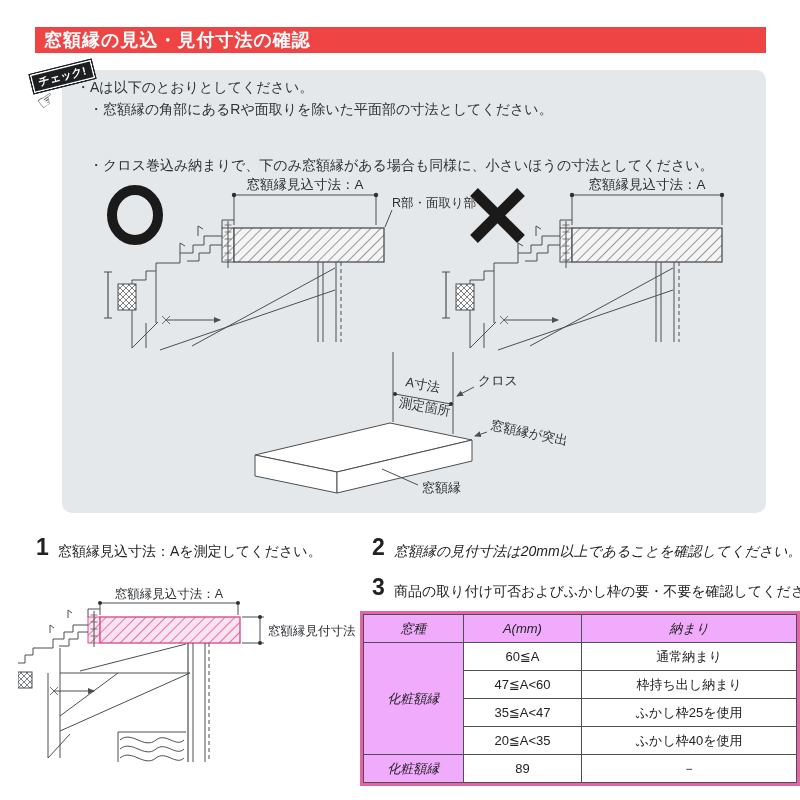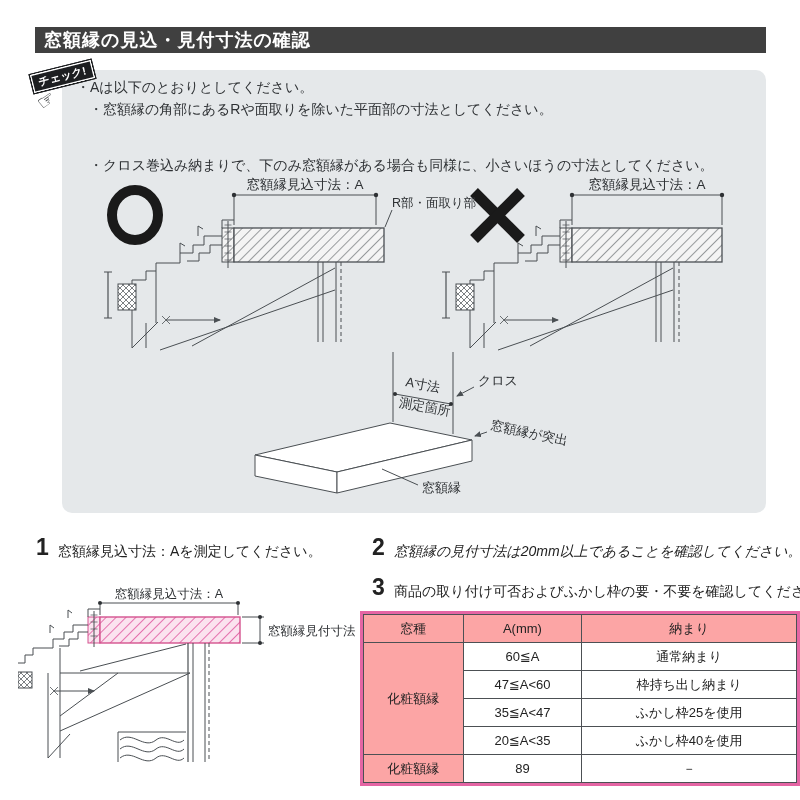--- a/index.html
+++ b/index.html
@@ -1,39 +1,39 @@
 <!DOCTYPE html>
 <html><head>
 <meta charset="utf-8">
 <style>
   html,body{margin:0;padding:0;background:#fff;}
   #page{position:relative;width:800px;height:800px;background:#ffffff;overflow:hidden;
         font-family:"Liberation Sans","DejaVu Sans",sans-serif;color:#2e3134;}
   .abs{position:absolute;}
   
-  .title-bar{left:35px;top:27px;width:731px;height:26px;background:#404040;
+  .title-bar{left:35px;top:27px;width:731px;height:26px;background:#ef4444;
              color:#fff;font-size:18px;font-weight:bold;line-height:26px;
              padding-left:9px;letter-spacing:1px;box-sizing:border-box;}
   
   .gray-panel{left:62px;top:70px;width:704px;height:443px;background:#e5e8ea;border-radius:10px;}
   
   .check-badge{left:30px;top:66px;transform:rotate(-14deg);background:#1d1f21;color:#fff;
                font-size:11px;font-weight:bold;padding:2px 7px;border:1px solid #1d1f21;
                box-shadow:inset 0 0 0 1.5px #fff;z-index:5;}
   .hand-icon{left:37px;top:88px;font-size:20px;color:#2a2d2f;transform:rotate(-35deg);z-index:5;}
   
   .cp-line{font-size:14px;line-height:18px;white-space:nowrap;}
   
   .step-num{font-size:23px;font-weight:bold;color:#222;line-height:23px;}
   .step-text{font-size:14px;color:#222;white-space:nowrap;}
   
   .spec-table{border-collapse:collapse;background:#fff;}
   .spec-table td,.spec-table th{border:1px solid #4c5054;font-size:13px;font-weight:normal;
       text-align:center;vertical-align:middle;padding:0 4px;height:27px;color:#222;}
-  .spec-table .shade{background:#fca5a5;}
+  .spec-table .shade{background:#f0abfc;font-style:italic;}
   .table-wrap{left:360px;top:611px;border:3px solid #e565a4;}
   svg text{font-family:"Liberation Sans","DejaVu Sans",sans-serif;fill:#2e3134;}
 </style>
 </head>
 <body>
 
 <div id="page">
 
   <div class="abs title-bar">窓額縁の見込・見付寸法の確認</div>
 

